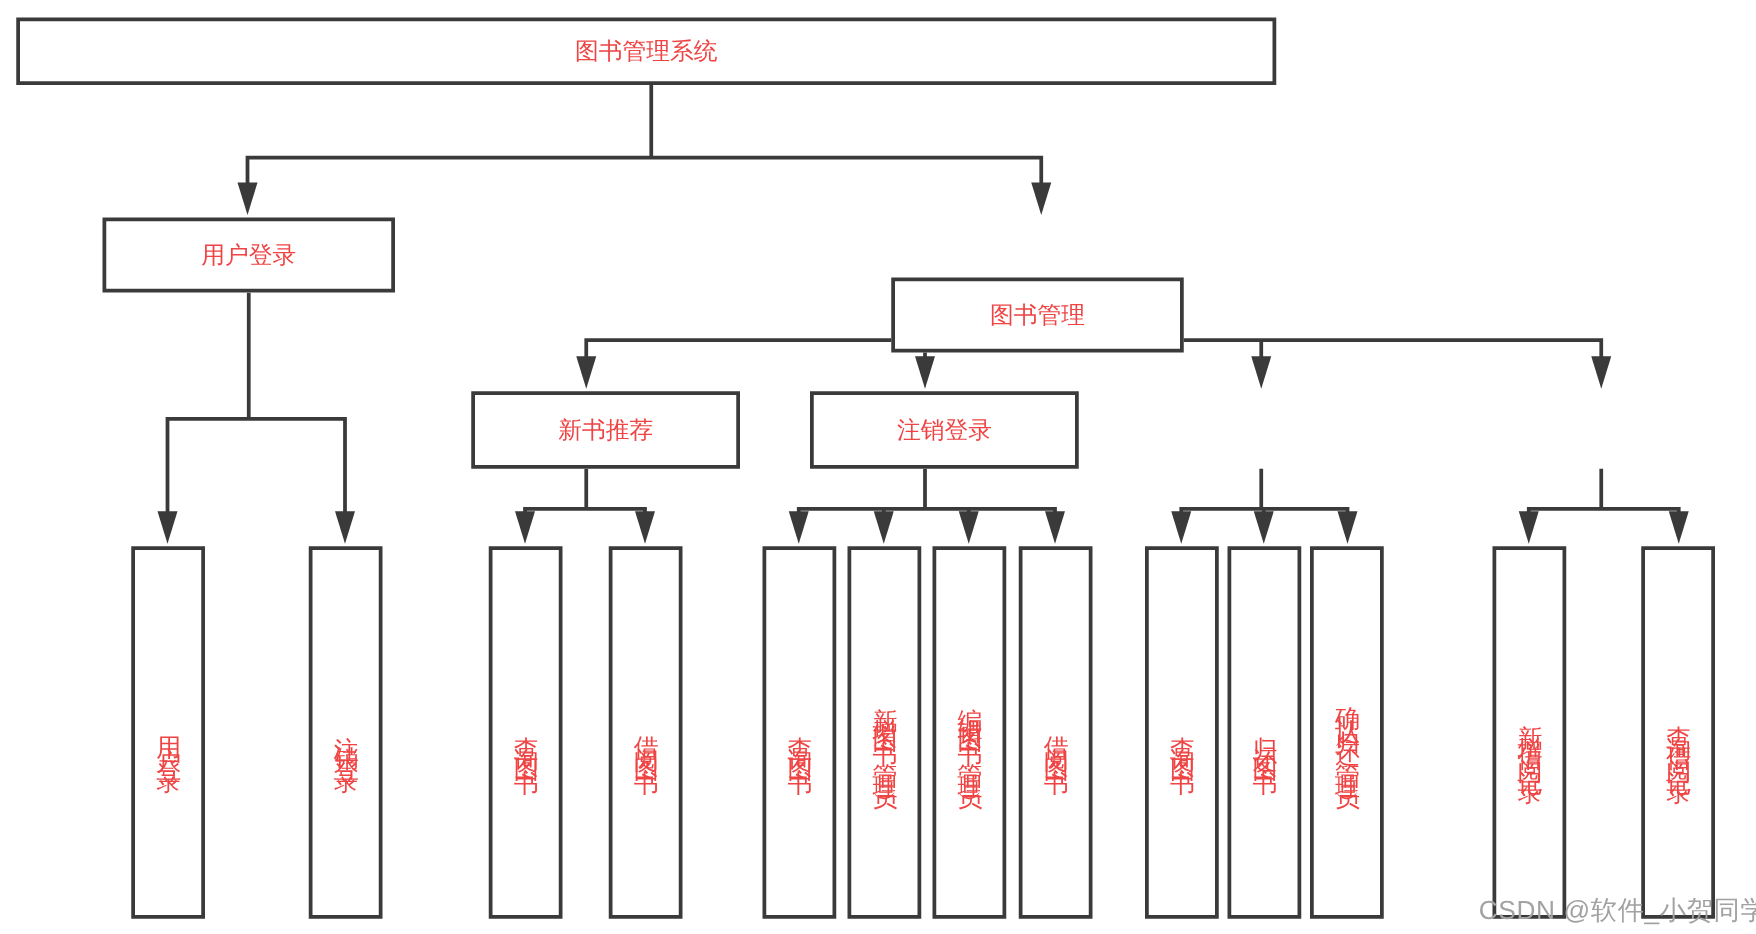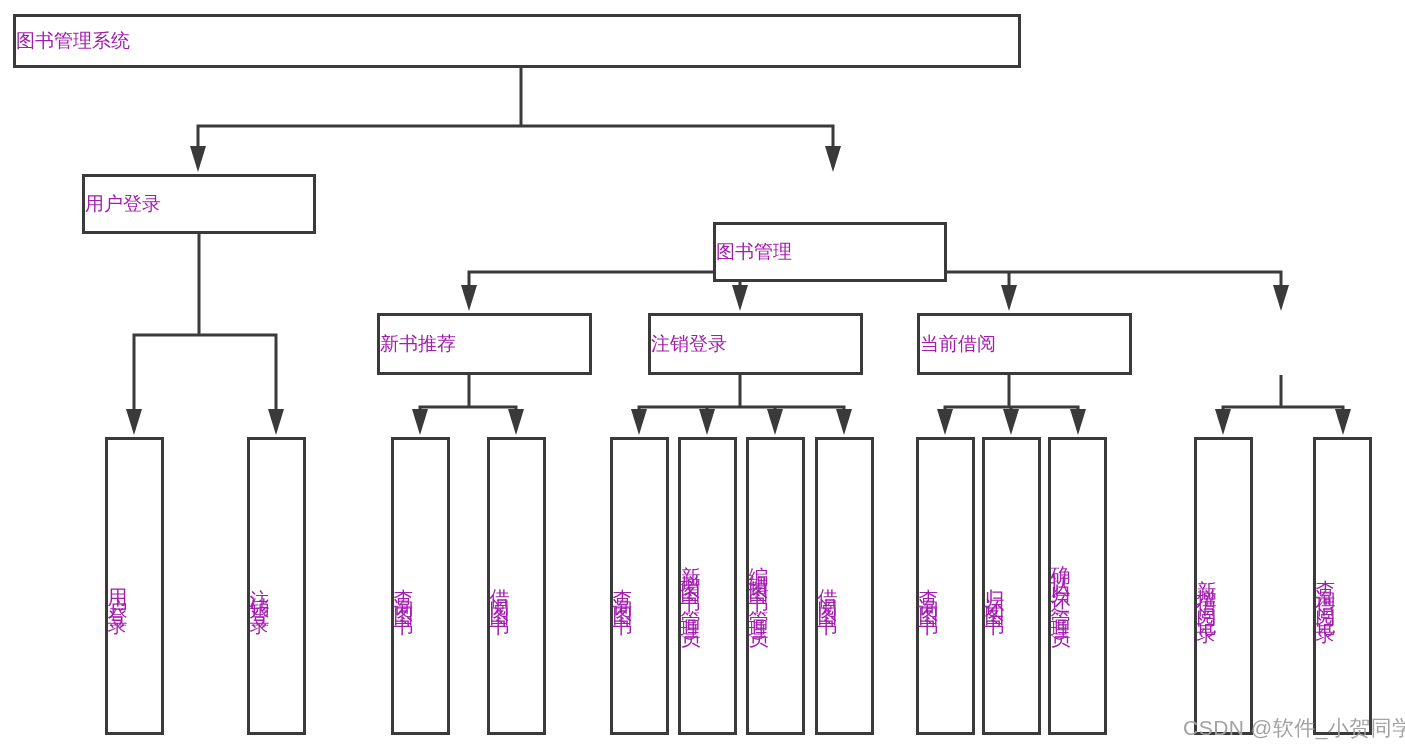--- a/index.html
+++ b/index.html
@@ -3,22 +3,22 @@
 <meta charset="utf-8">
 <style>
   html,body { margin:0; padding:0; background:#ffffff; }
   .canvas {
     position:relative; width:1405px; height:747px; background:#ffffff;
     font-family:"Liberation Sans", sans-serif; overflow:hidden;
   }
   svg.connectors { position:absolute; left:0; top:0; width:1405px; height:747px; }
   .node {
     position:absolute; box-sizing:border-box; background:#ffffff;
-    border:3px solid #3a3a3a; color:#a21caf;
-    display:flex; align-items:center; justify-content:flex-start;
+    border:3px solid #3a3a3a; color:#ef4444;
+    display:flex; align-items:center; justify-content:center;
     text-align:center; font-size:19px; z-index:2;
   }
   .root { left:13px; top:14px; width:1008px; height:54px; }
   .lvl2 { top:174px; height:60px; width:234px; }
   .lvl3 { top:313px; height:62px; width:215px;margin-left:15px; }
   .leaf { top:437px; height:298px; width:59px; }
   .leaf .vtext {
     writing-mode:vertical-rl; text-orientation:mixed;
     font-size:20px; line-height:1; letter-spacing:9px;
     display:block; margin-bottom:-9px;
@@ -76,23 +76,20 @@
   <div class="node lvl2" style="left:713px;margin-top:48px;">
     <span>图书管理</span>
   </div>
 
   <div class="node lvl3" style="left:362px;">
     <span>新书推荐</span>
   </div>
   <div class="node lvl3" style="left:633px;">
     <span>注销登录</span>
   </div>
-  <div class="node lvl3" style="left:902px;">
-    <span>当前借阅</span>
-  </div>
 
   <div class="node leaf" style="left:105px;">
     <span class="vtext">用户登录</span>
   </div>
   <div class="node leaf" style="left:247px;">
     <span class="vtext">注销登录</span>
   </div>
 
   <div class="node leaf" style="left:391px;">
     <span class="vtext">查询图书</span>

